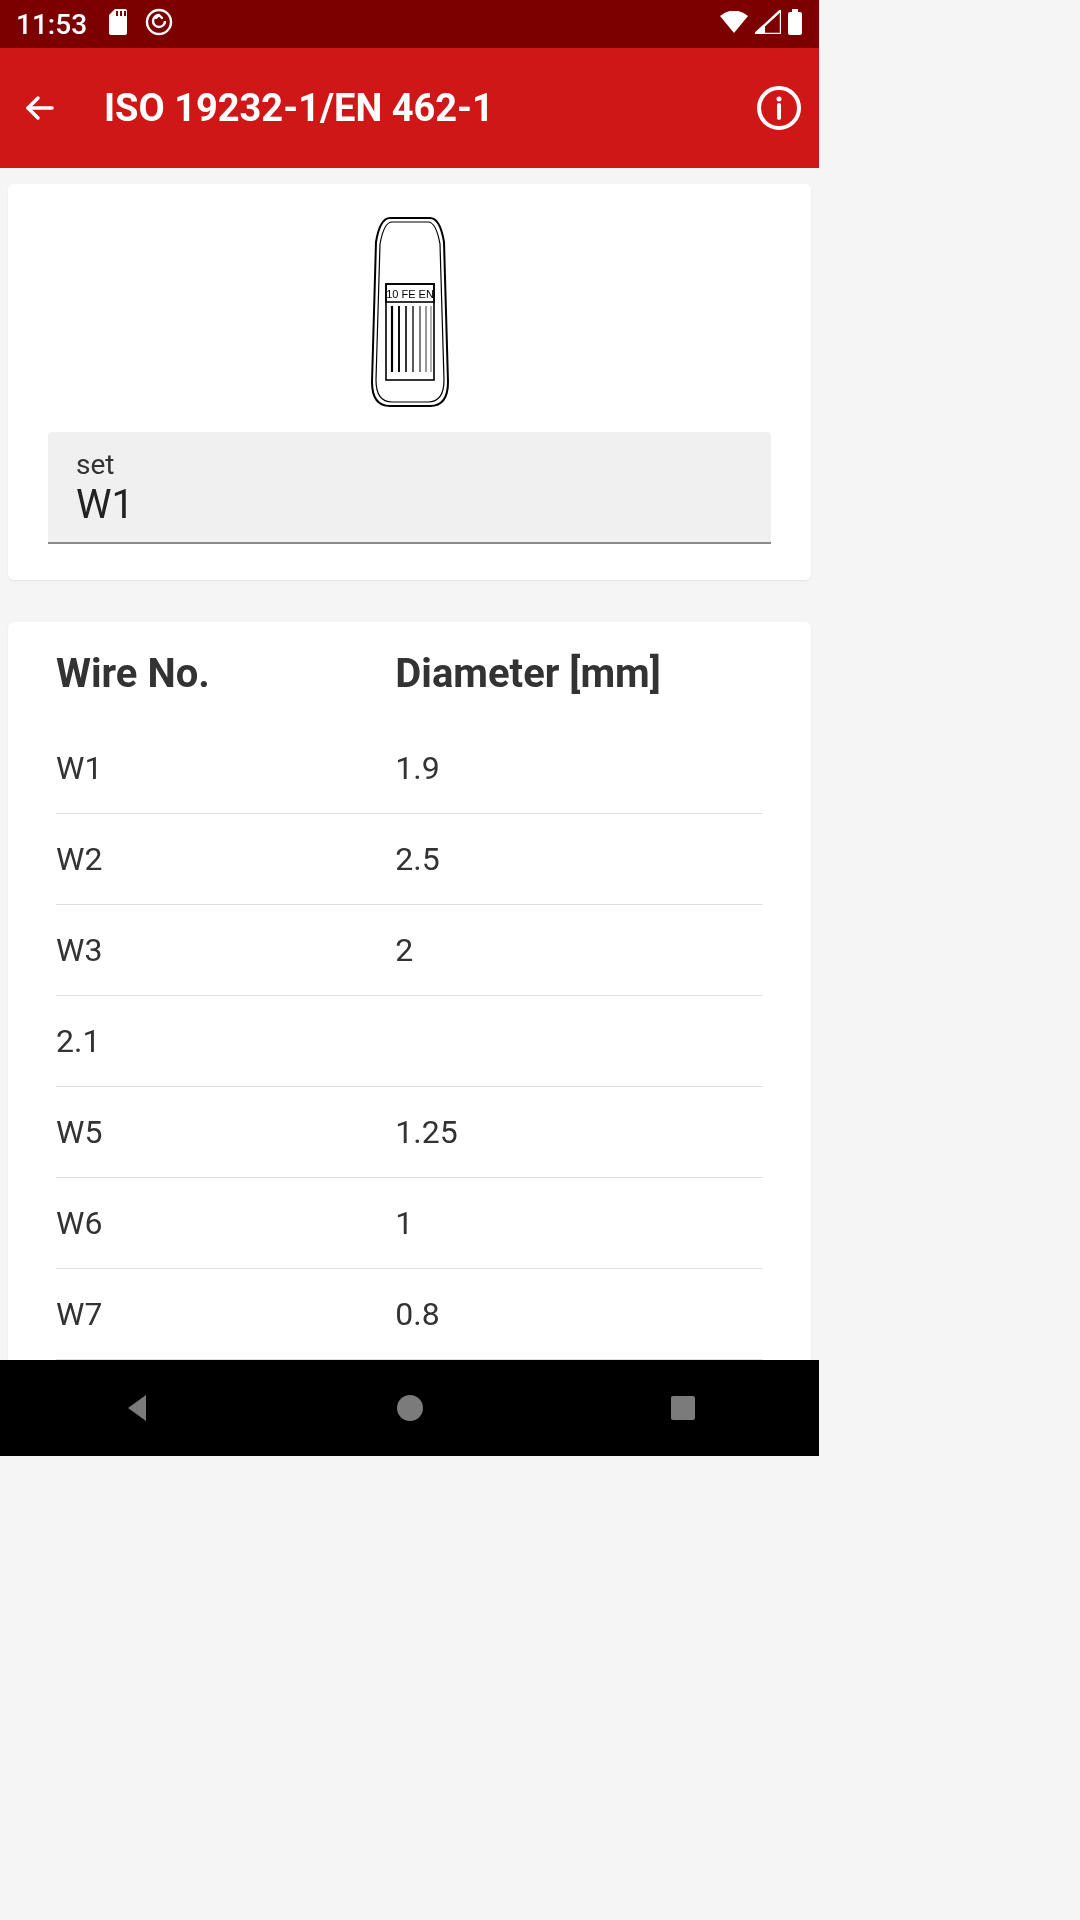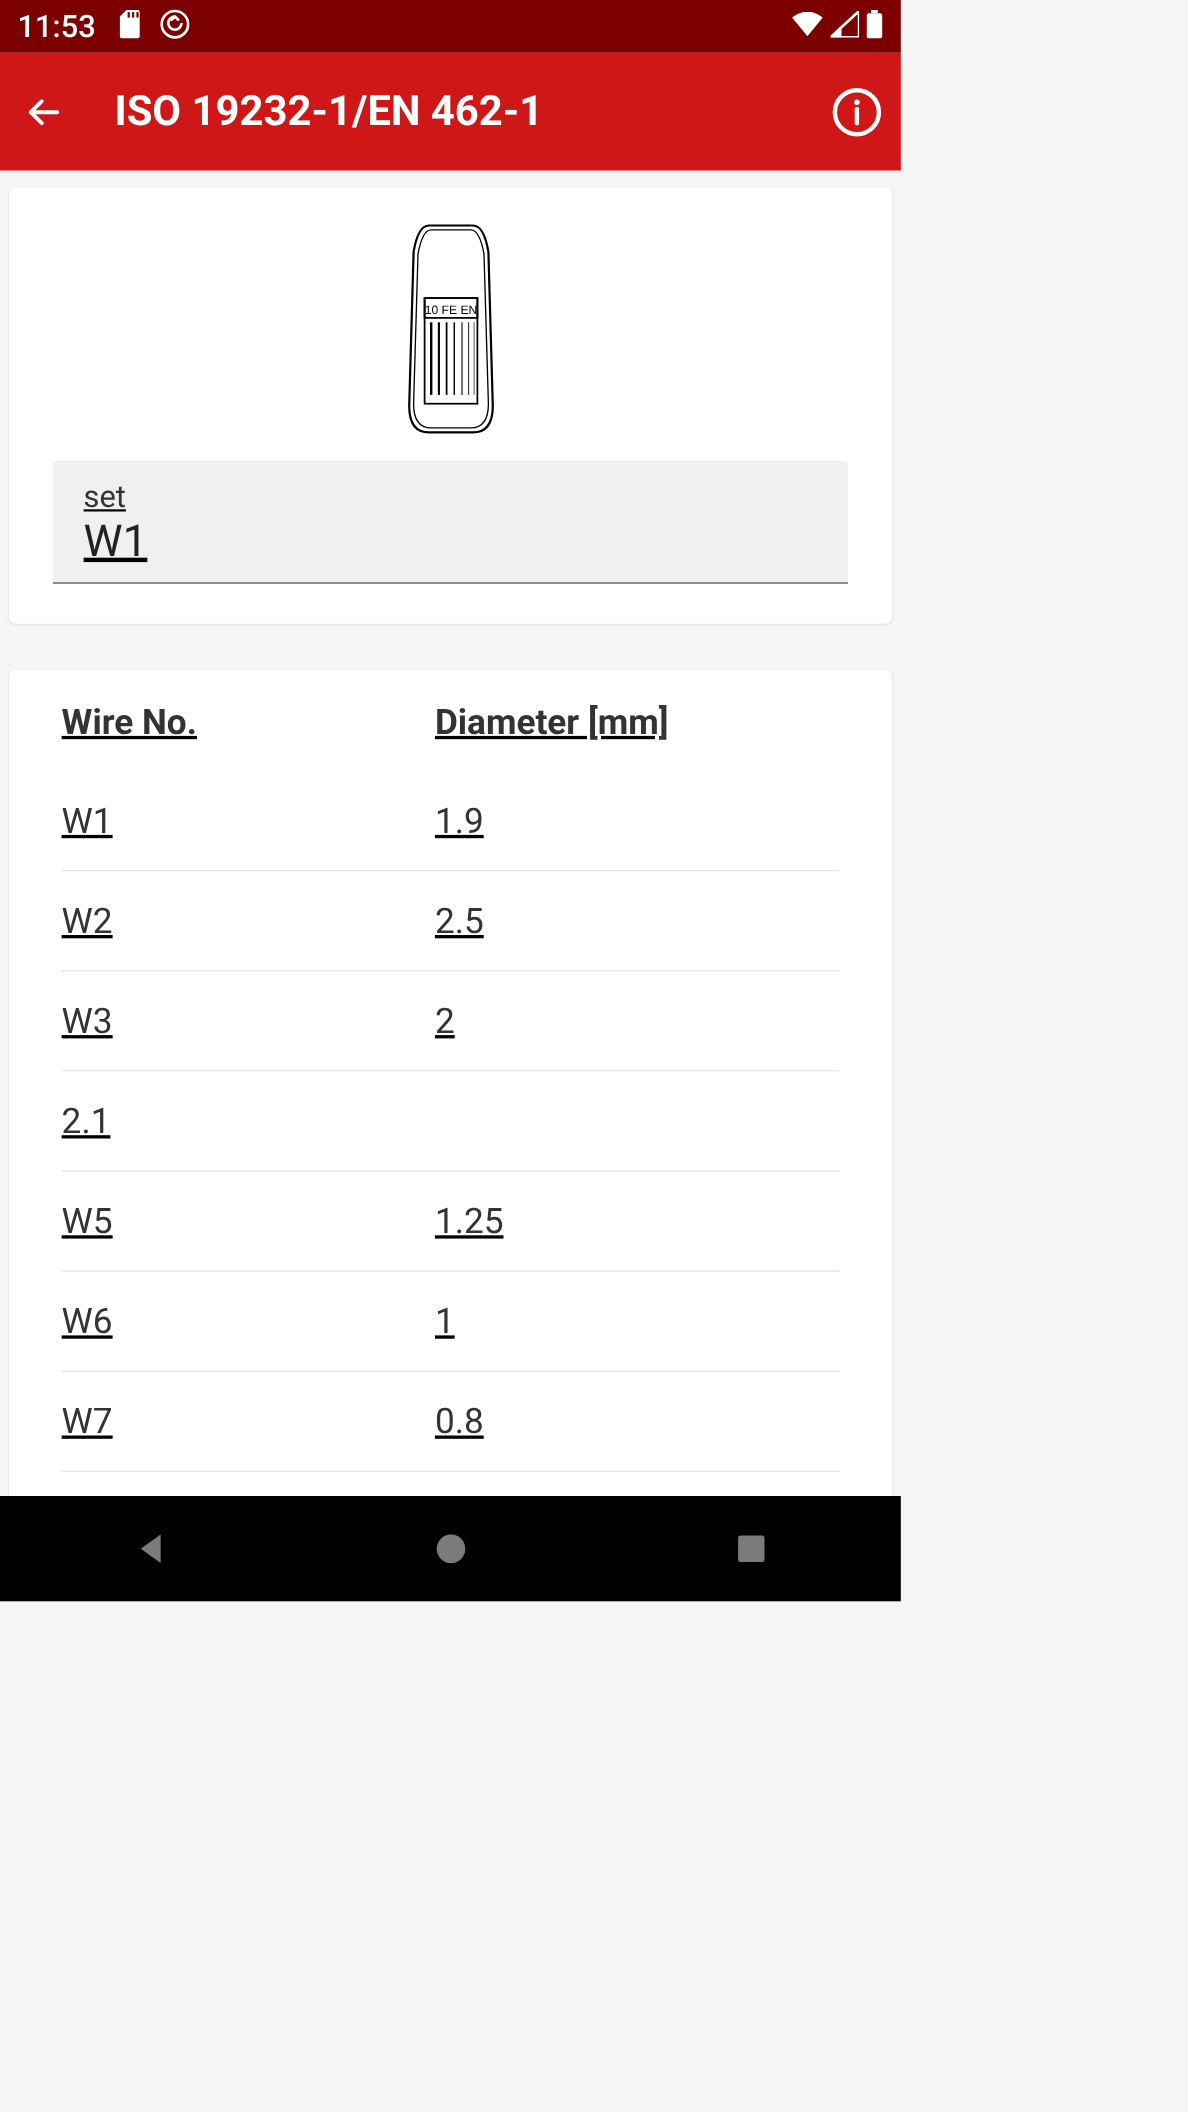--- a/index.html
+++ b/index.html
@@ -18,21 +18,21 @@
     align-items: center;
     padding: 0 16px;
     color: #fff;
     text-align: center;
   }
   .status-left { display: flex; align-items: center; gap: 20px; }
   .status-time { font-size: 28px; font-weight: 500; }
   .status-icons-left { display: flex; gap: 16px; align-items: center; }
   .status-right { margin-left: auto; display: flex; gap: 6px; align-items: center; }
   .app-bar {
-    height: 107px;
+    height: 120px;
     background: #cf1717;
     display: flex;
     align-items: center;
     padding: 0 16px;
   }
   .back-btn {
     color: #fff;
     width: 48px;
     height: 48px;
     display: flex;
@@ -47,21 +47,21 @@
   }
   .info-btn {
     margin-left: auto;
     color: #fff;
     width: 48px;
     height: 48px;
     display: flex;
     align-items: center;
     justify-content: center;
   }
-  .content { padding: 16px 8px; text-decoration: underline; }
+  .content { padding: 16px 8px; }
   .card {
     background: #fff;
     border-radius: 6px;
     padding: 28px 40px 36px 40px;
     margin-bottom: 42px;
     box-shadow: 0 1px 2px rgba(0,0,0,0.08);
   }
   .illustration {
     display: flex;
     justify-content: center;
@@ -87,21 +87,21 @@
     padding: 28px 48px;
     box-shadow: 0 1px 2px rgba(0,0,0,0.08);
   }
   .table-header {
     display: flex;
     padding-bottom: 26px;
   }
   .col-left { width: 48%; }
   .col-right { width: 52%; }
   .th {
-    font-size: 32px;
+    font-size: 40px;
     font-weight: 700;
     color: #333;
   }
   .table-row {
     display: flex;
     padding: 26px 0;
     border-bottom: 1px solid #e0e0e0;
   }
   .td { font-size: 32px; color: #333; }
   .nav-bar {

